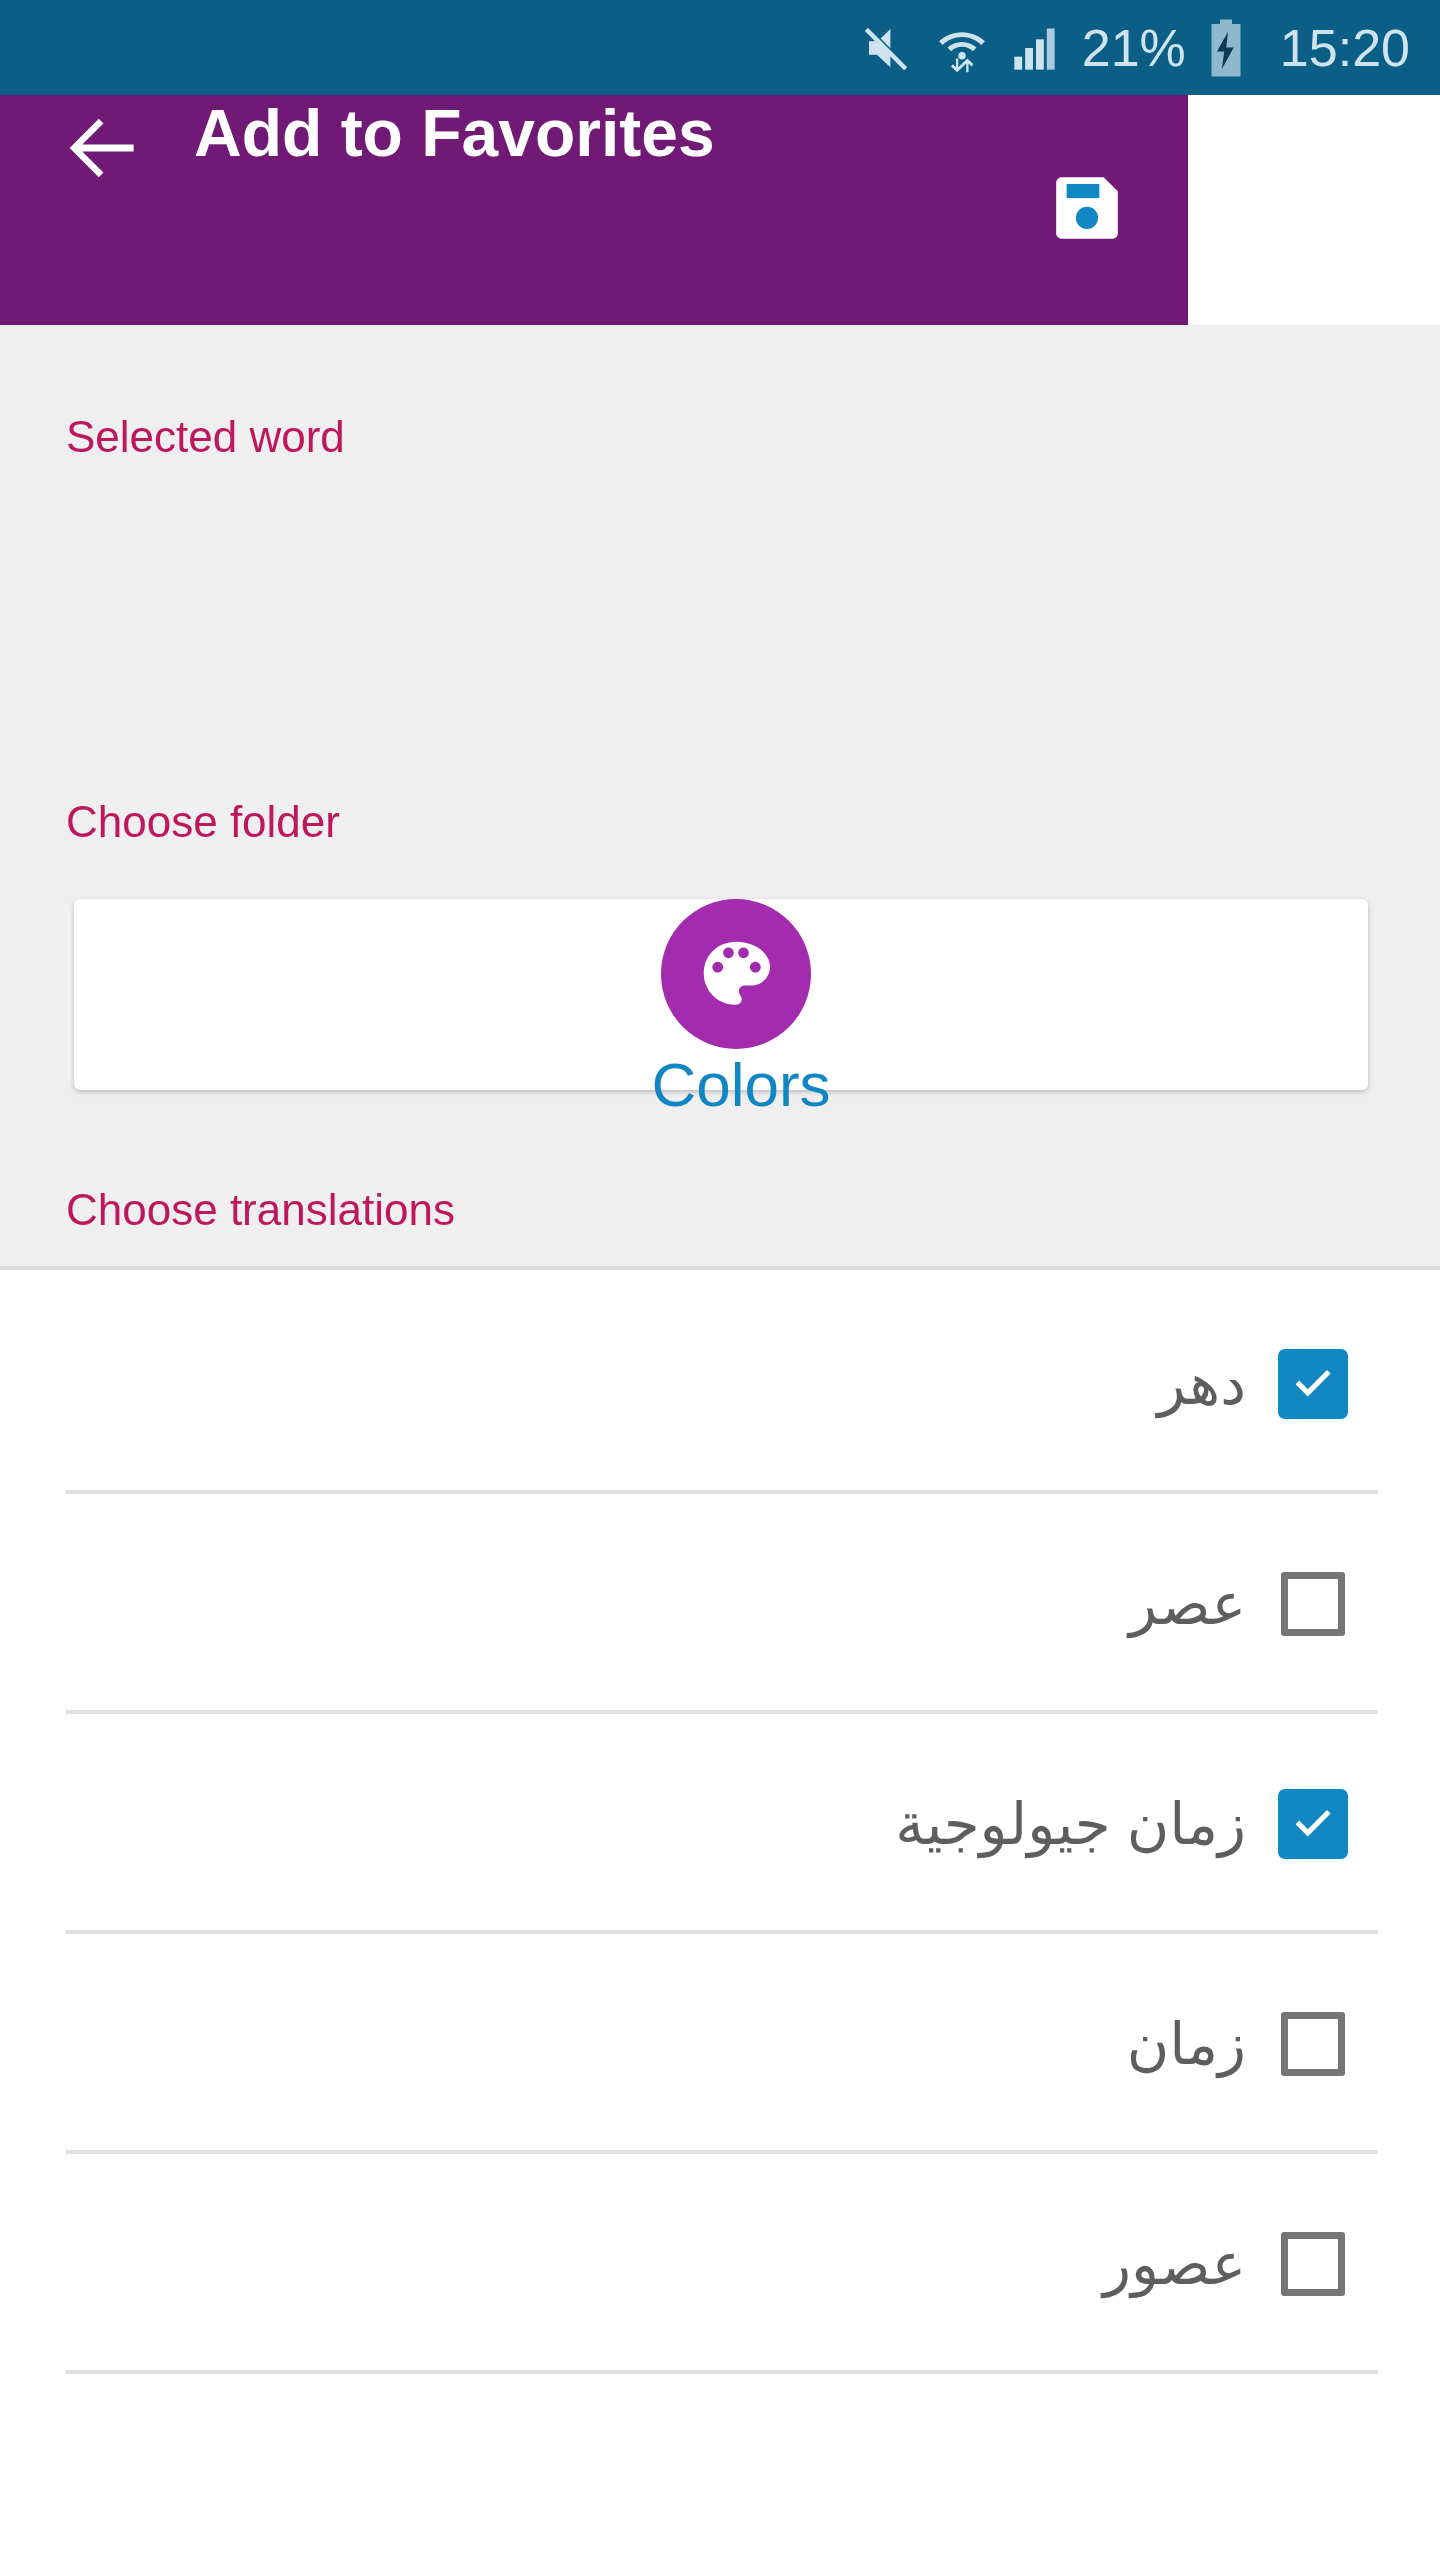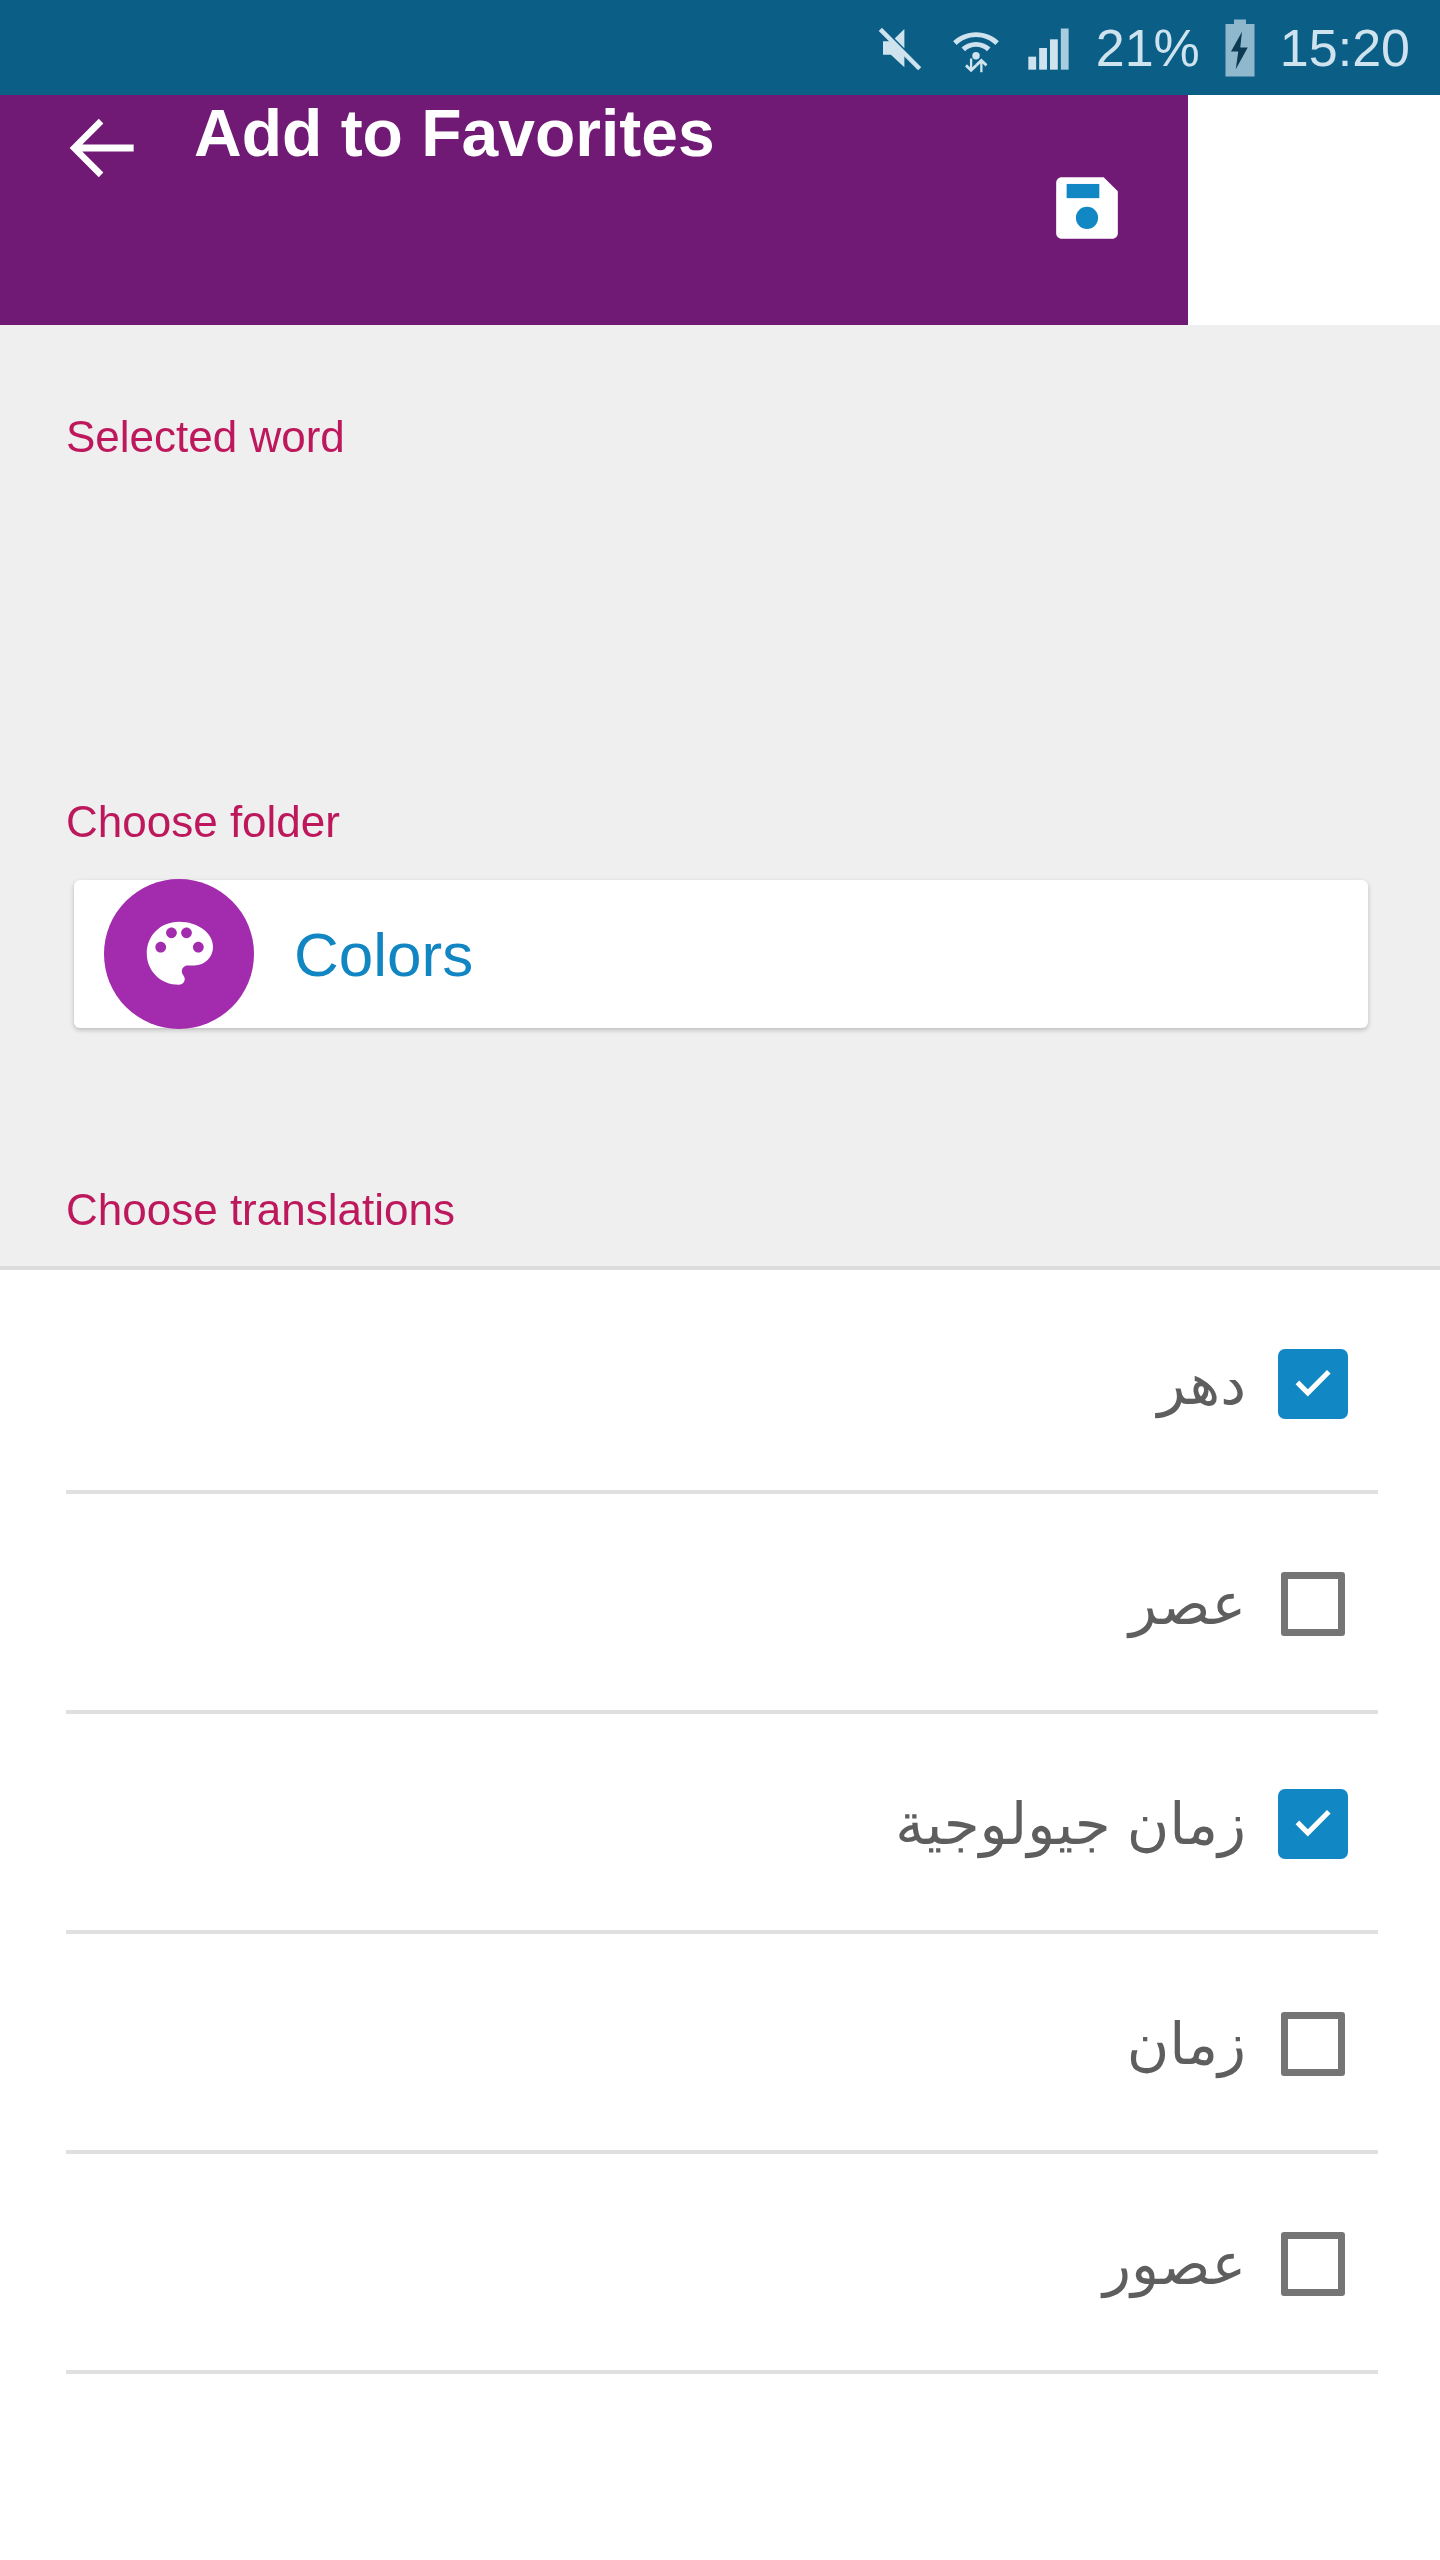--- a/index.html
+++ b/index.html
@@ -31,21 +31,21 @@
     gap: 20px;
   }
   .sb-icon { display: flex; align-items: center; justify-content: center; }
   .sb-text {
     color: #cfe3ef;
     font-size: 52px;
     font-weight: 400;
     letter-spacing: 0px;
     line-height: 1;
   }
-  .sb-time { }
+  .sb-time { margin-left: 14px; }
 
   
   .app-bar {
     position: absolute;
     top: 95px; left: 0;
     width: 1188px;
     height: 230px;
     background: #701a75;
     display: flex;
   }
@@ -102,24 +102,25 @@
     height: 200px;
     display: flex;
     align-items: center;
   }
   .word-value {
     color: #1186c2;
     font-size: 62px;
     margin-left: 70px;
   }
   .card-folder {
-    top: 555px;
-    height: 148px;
+    top: 574px;
+    height: 191px;
     display: flex;
     align-items: center;
+    flex-direction: column;
   }
   .folder-icon-wrap {
     width: 150px; height: 150px;
     margin-left: 30px;
     flex: 0 0 auto;
     display: flex; align-items: center; justify-content: center;
   }
   .folder-circle {
     width: 150px; height: 150px;
     border-radius: 50%;

